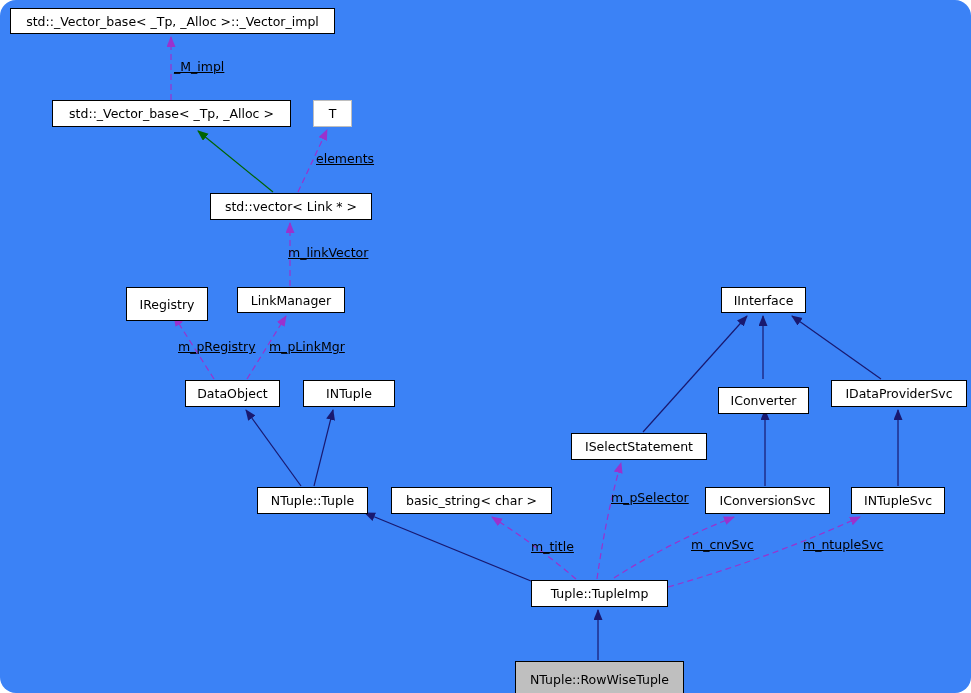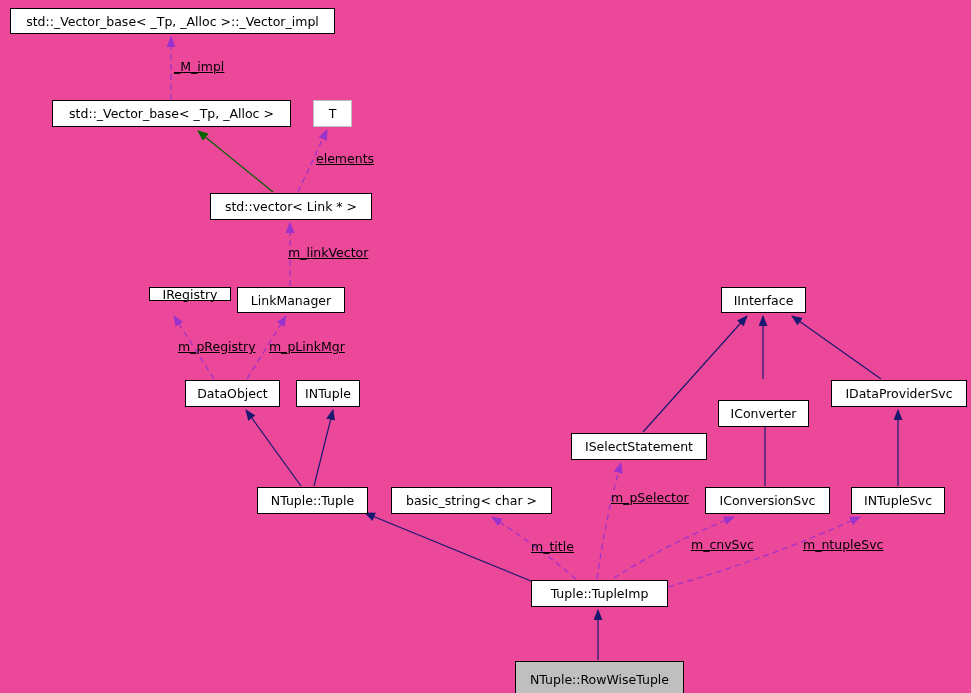--- a/index.html
+++ b/index.html
@@ -1,18 +1,19 @@
 <!DOCTYPE html>
 <html><head>
 <meta charset="utf-8">
 <style>
   html,body{margin:0;padding:0;background:#ffffff;}
   .diagram{
-    position:relative;width:971px;height:693px;background:#ec4899;overflow:hidden;
+    position:relative;width:971px;height:693px;background:#3b82f6;overflow:hidden;
     font-family:"DejaVu Sans",sans-serif;
+    border-radius:16px;
   }
   .edges{position:absolute;left:0;top:0;}
   .e-usage{stroke:#9a32cd;stroke-width:1.2;fill:none;stroke-dasharray:6 4;}
   .e-inherit{stroke:#191970;stroke-width:1.2;fill:none;}
   .e-protected{stroke:#006400;stroke-width:1.2;fill:none;}
   .node{
     position:absolute;box-sizing:border-box;background:#ffffff;border:1px solid #000000;
     display:flex;align-items:center;justify-content:center;
     font-size:12.5px;color:#000000;white-space:nowrap;padding:0 2px;
   }
@@ -64,35 +65,35 @@
   </svg>
 
   <div class="node" style="left:10px;top:8px;width:325px;height:26px">std::_Vector_base&lt; _Tp, _Alloc &gt;::_Vector_impl</div>
 
   <div class="node" style="left:52px;top:100px;width:239px;height:27px">std::_Vector_base&lt; _Tp, _Alloc &gt;</div>
 
   <div class="node node-template" style="left:313px;top:100px;width:39px;height:27px">T</div>
 
   <div class="node" style="left:210px;top:193px;width:162px;height:27px">std::vector&lt; Link * &gt;</div>
 
-  <div class="node" style="left:149px;top:287px;width:82px;height:14px">IRegistry</div>
+  <div class="node" style="left:126px;top:287px;width:82px;height:34px">IRegistry</div>
 
   <div class="node" style="left:237px;top:287px;width:108px;height:26px">LinkManager</div>
 
   <div class="node" style="left:185px;top:380px;width:95px;height:27px">DataObject</div>
 
-  <div class="node" style="left:296px;top:380px;width:64px;height:27px">INTuple</div>
+  <div class="node" style="left:303px;top:380px;width:92px;height:27px">INTuple</div>
 
   <div class="node" style="left:257px;top:487px;width:111px;height:27px">NTuple::Tuple</div>
 
   <div class="node" style="left:391px;top:487px;width:161px;height:27px">basic_string&lt; char &gt;</div>
 
   <div class="node" style="left:721px;top:287px;width:85px;height:26px">IInterface</div>
 
-  <div class="node" style="left:718px;top:400px;width:91px;height:27px">IConverter</div>
+  <div class="node" style="left:718px;top:387px;width:91px;height:27px">IConverter</div>
 
   <div class="node" style="left:571px;top:433px;width:136px;height:27px">ISelectStatement</div>
 
   <div class="node" style="left:831px;top:380px;width:136px;height:27px">IDataProviderSvc</div>
 
   <div class="node" style="left:705px;top:487px;width:125px;height:27px">IConversionSvc</div>
 
   <div class="node" style="left:851px;top:487px;width:94px;height:27px">INTupleSvc</div>
 
   <div class="node" style="left:531px;top:580px;width:137px;height:27px">Tuple::TupleImp</div>

